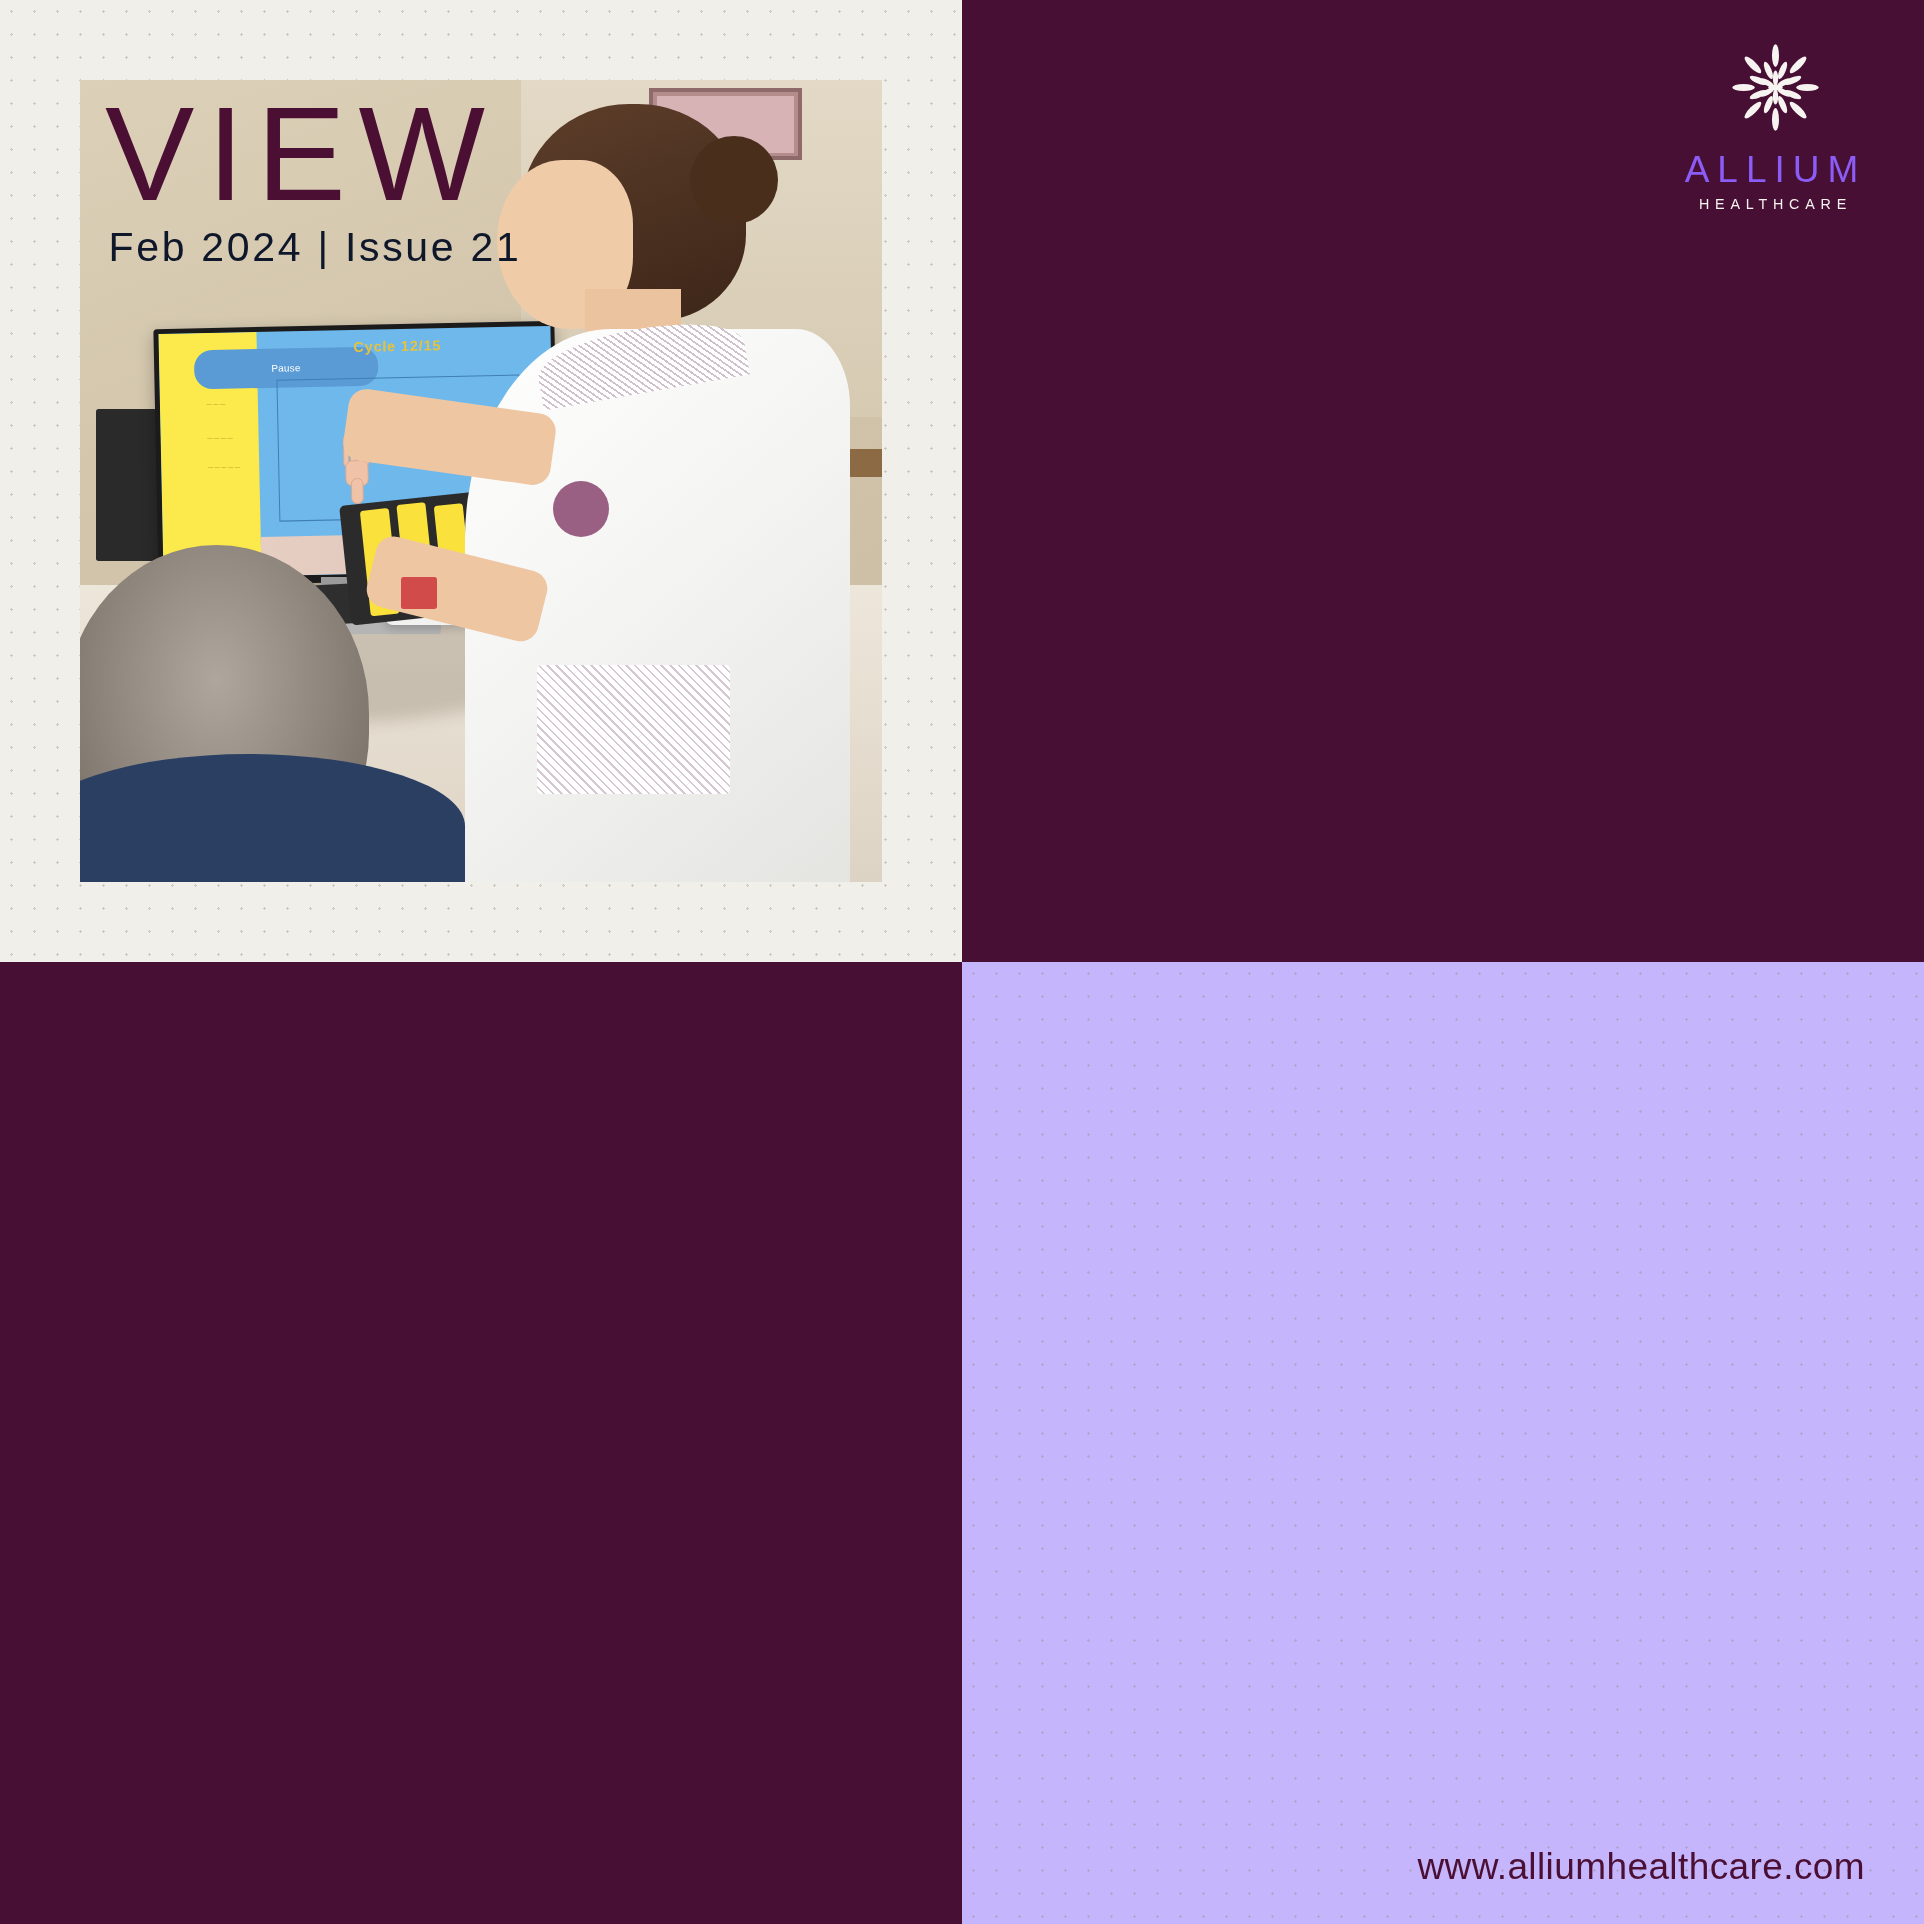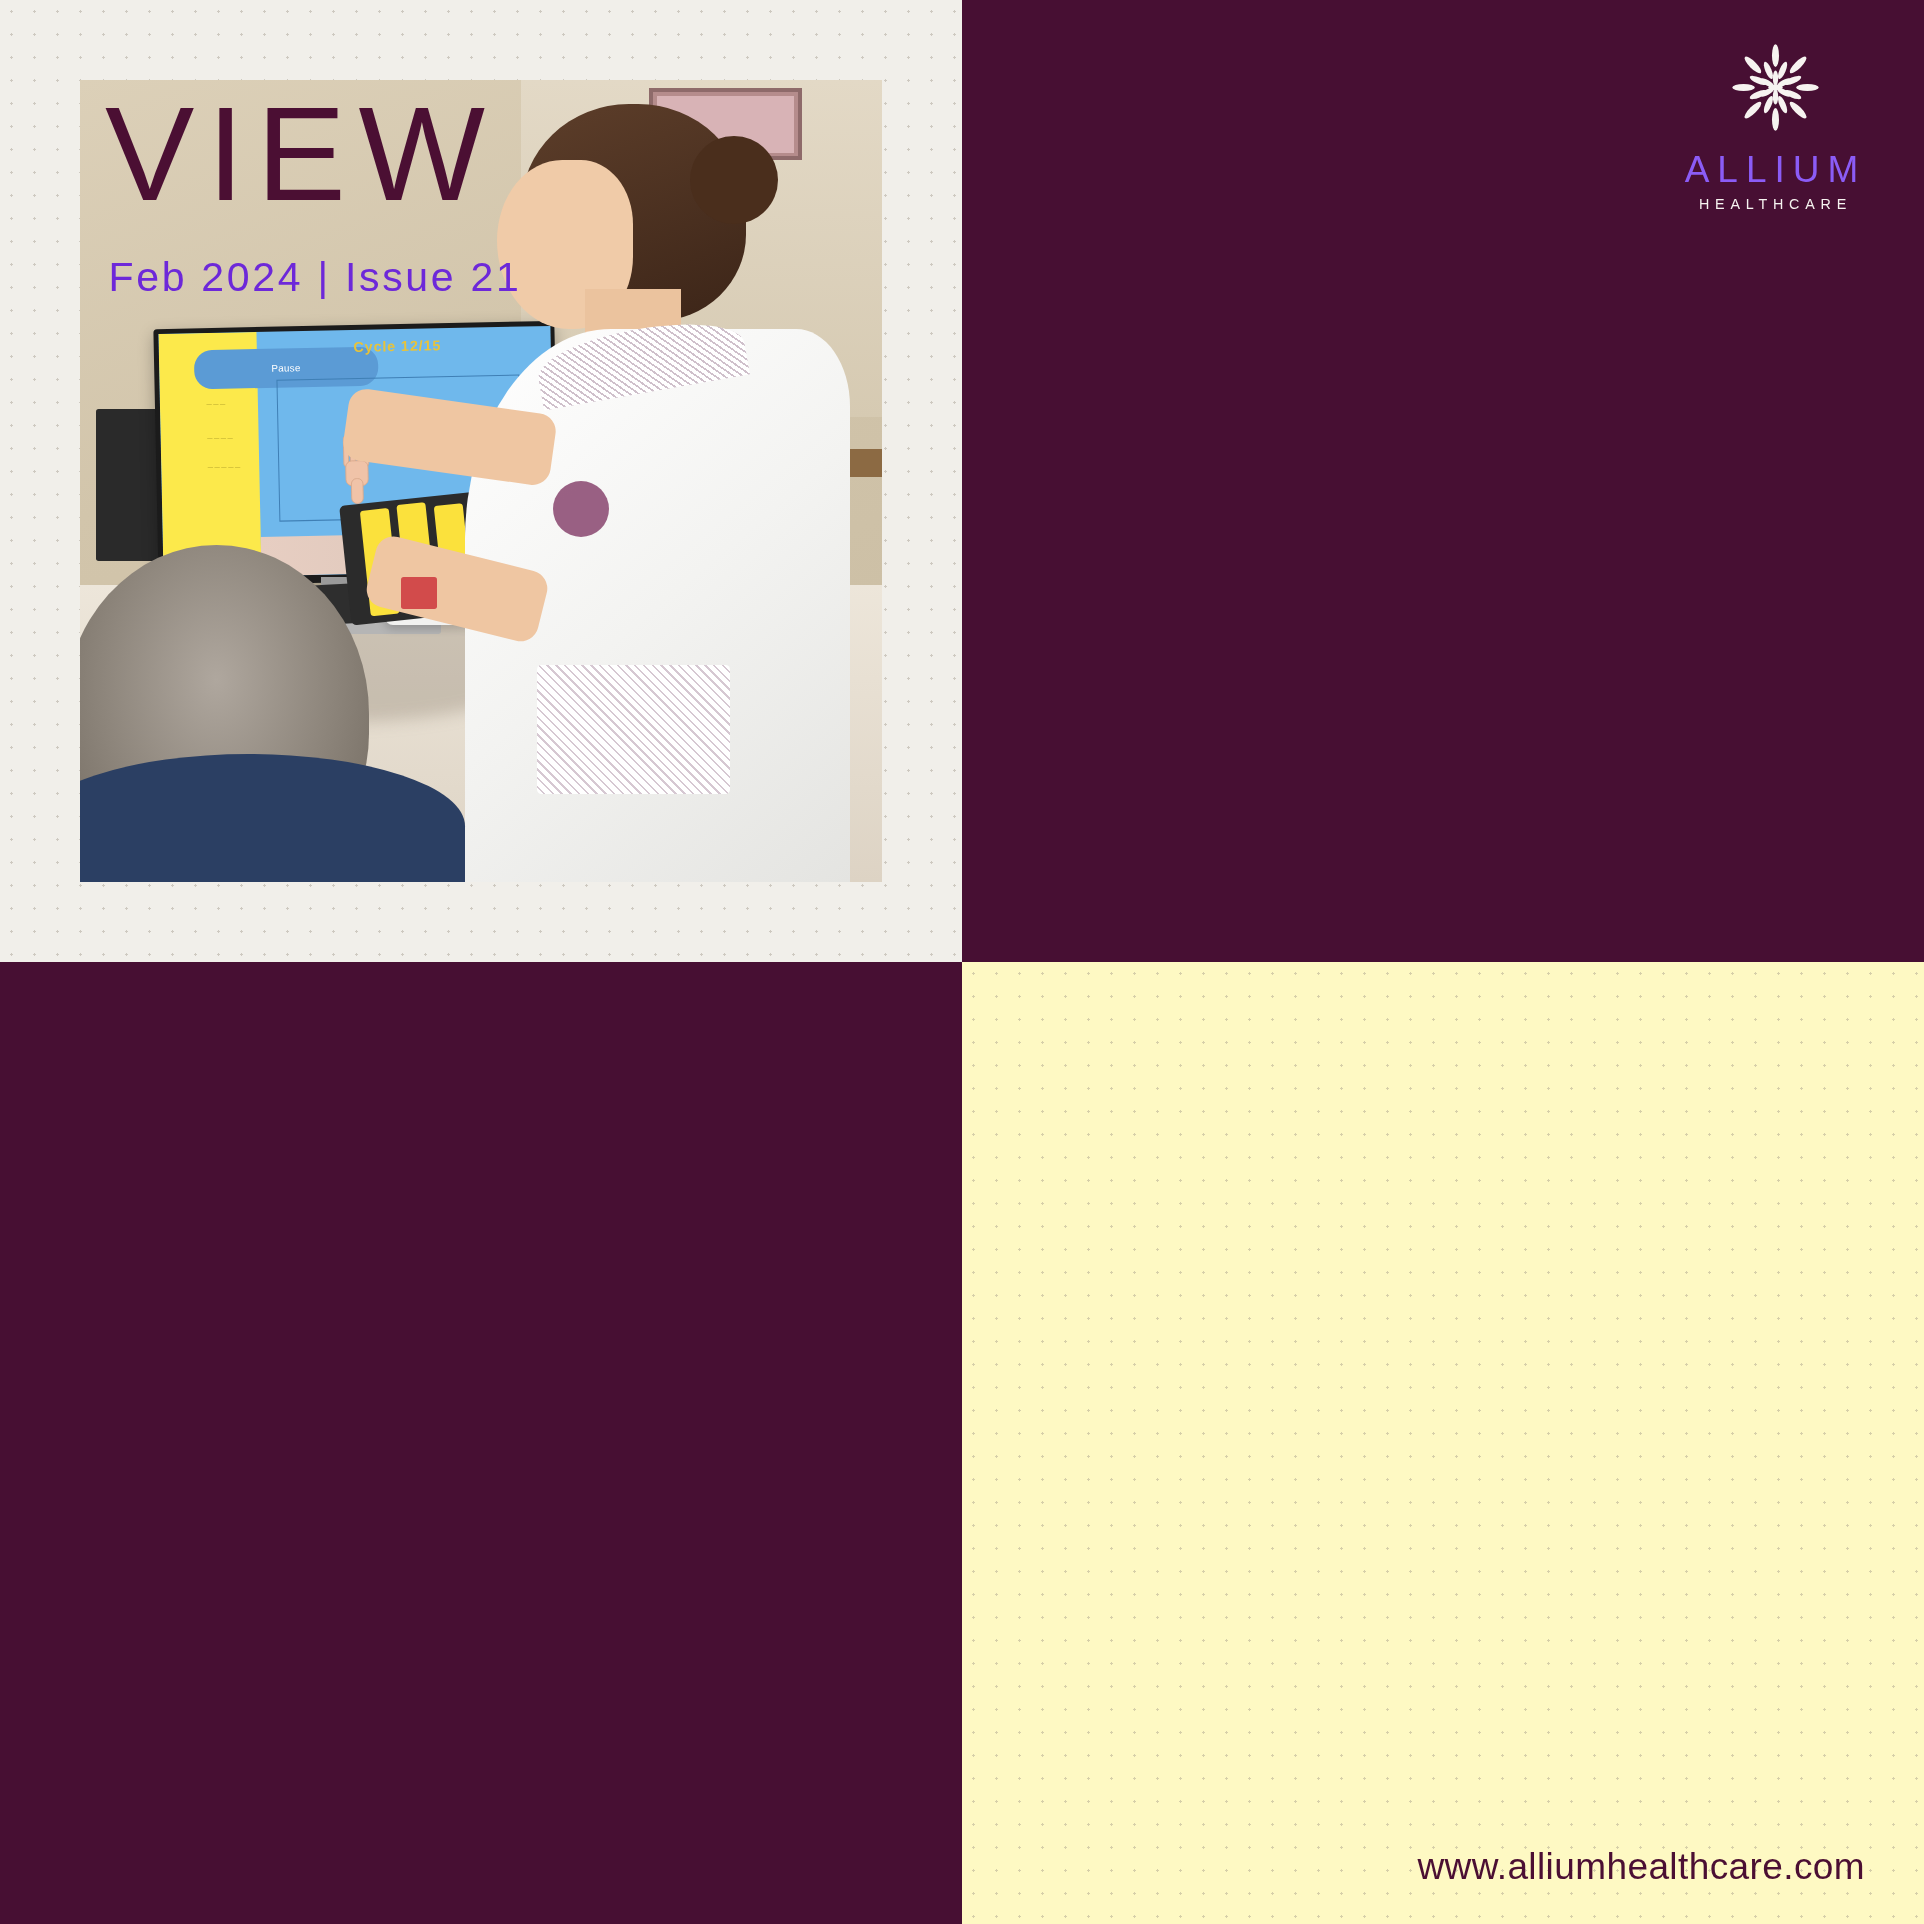--- a/index.html
+++ b/index.html
@@ -20,21 +20,21 @@
   }
 
   
   .page { position:absolute; inset:0; display:grid;
           grid-template-columns:962px 962px; grid-template-rows:962px 962px; }
 
   .q { position:relative; overflow:hidden; }
   .q-tl { background:#F1EFEA; }
   .q-tr { background:#470F33; }
   .q-bl { background:#470F33; }
-  .q-br { background:#fef9c3; }
+  .q-br { background:#c4b5fd; }
 
   
   .cover-photo {
     position:absolute; left:80px; top:80px; width:802px; height:802px;
     overflow:hidden; background:#CFC3AC;
   }
   .cp-wall { position:absolute; inset:0;
     background:linear-gradient(160deg,#DCD0B8 0%,#D2C5AB 40%,#C9BCA2 100%); }
   .cp-wall-r { position:absolute; left:55%; top:0; width:45%; height:42%;
     background:linear-gradient(180deg,#E3D9C6,#D6CAB2); }
@@ -132,22 +132,22 @@
   .cp-watch { position:absolute; left:40%; top:62%; width:4.5%; height:4%;
     background:#D24B4B; border-radius:2.7px; }
 
   .cover-title {
     position:absolute; left:25px; top:7.1px;
     font-size:134px; font-weight:400; color:#4B0F33;
     letter-spacing:12.5px; line-height:1;
     font-family:"Liberation Sans", sans-serif;
   }
   .cover-sub {
-    position:absolute; left:28.5px; top:174px;
-    font-size:41px; font-weight:300; color:#6d28d9;
+    position:absolute; left:28.5px; top:144px;
+    font-size:41px; font-weight:300; color:#0f172a;
     letter-spacing:2.7px; font-family:"Liberation Sans", sans-serif;
   }
 
   
   .logo { position:absolute; right:55px; top:36px; width:187px; text-align:center; }
   .logo-mark { width:103px; height:103px; margin:0 auto 9px; }
   .logo-word { color:#8b5cf6; font-size:37px; letter-spacing:8px; font-weight:300; line-height:1; }
   .logo-sub  { color:#F6F3F0; font-size:14.3px; letter-spacing:5.8px; font-weight:300; margin-top:8px; }
 
   

